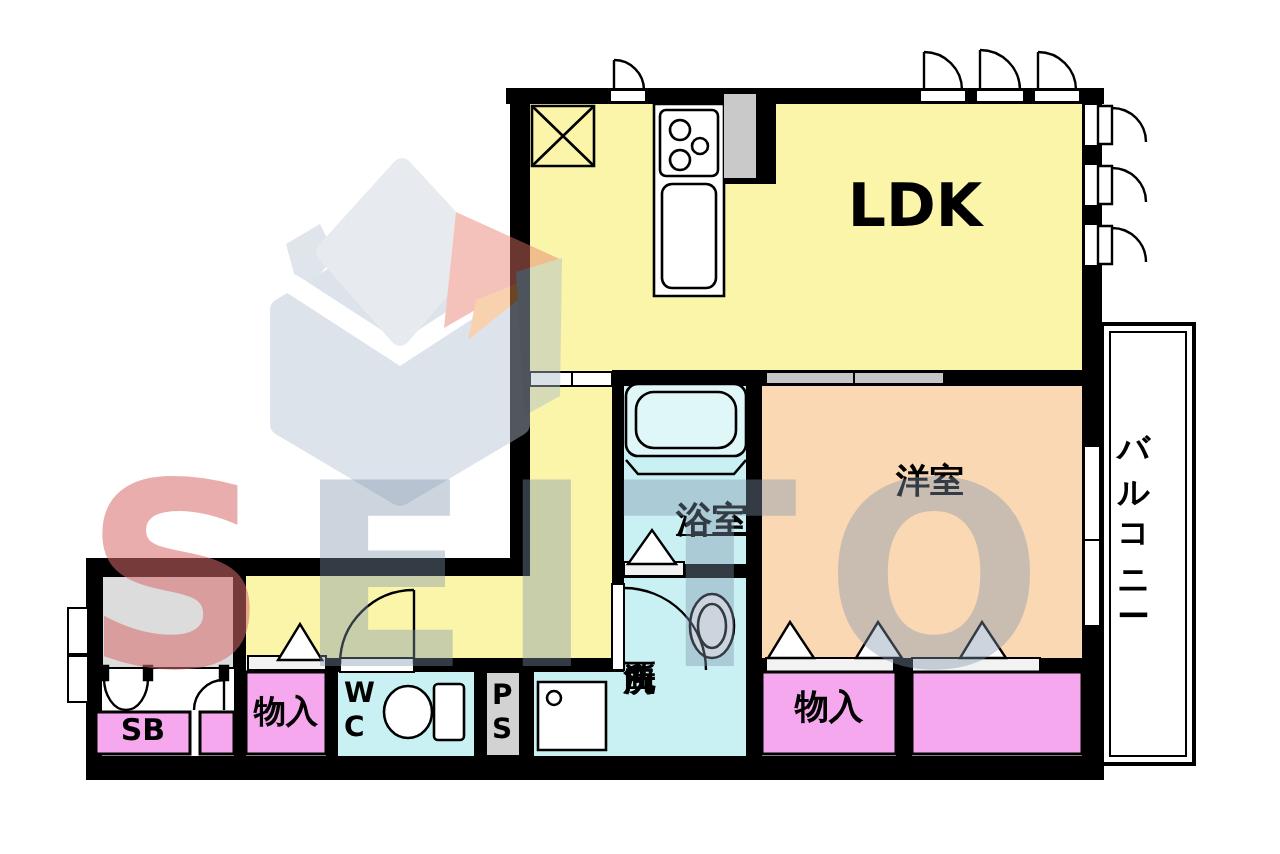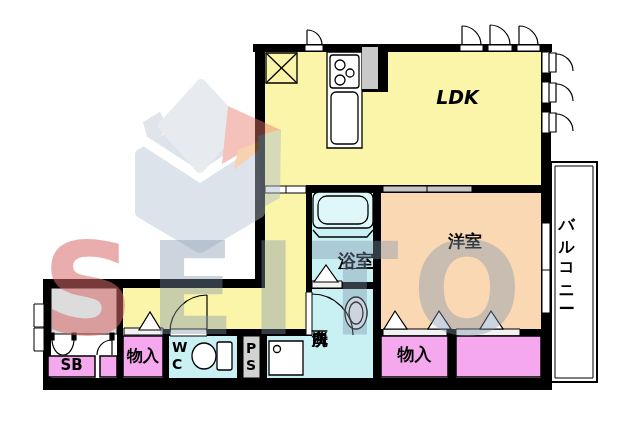--- a/index.html
+++ b/index.html
@@ -189,21 +189,21 @@
     <polygon points="143,122 160,112 168,128 150,148" fill="#BAC6D4"></polygon>
     <polygon points="141,155 200,120 259,155 259,212 200,247 141,212" fill="#B5C2D1" stroke="#B5C2D1" stroke-width="12" stroke-linejoin="round"></polygon>
     <path d="M 146 142 L 200 177 L 254 142" stroke="#FFFFFF" stroke-width="10" fill="none" stroke-linecap="round"></path>
     <polygon points="163,126 201,84 238,124 200,168" fill="#CBD5E0" stroke="#CBD5E0" stroke-width="10" stroke-linejoin="round"></polygon>
     <polygon points="228,106 281,130 222,164" fill="#E87A6A"></polygon>
     <polygon points="238,150 280,133 234,170" fill="#F09A50"></polygon>
     <polygon points="258,136 281,129 280,198 262,208" fill="#ADBBC9"></polygon>
   </g>
 </svg>
 
-  <div class="lbl ctr" style="left:400px;top:88px;width:115px;font-size:19px;font-style:italic;">
+  <div class="lbl ctr" style="left:400px;top:88px;width:115px;font-size:30px;">
     <div>LDK</div>
   </div>
 
   <div class="lbl ctr" style="left:400px;top:233px;width:130px;font-size:17px;">
     <div>洋室</div>
   </div>
 
   <div class="lbl vert" style="left:558px;top:206px;height:140px;font-size:16px;letter-spacing:5px;">バルコニー</div>
 
   <div class="lbl" style="left:338px;top:252px;font-size:18px;text-decoration:underline;">浴室</div>

